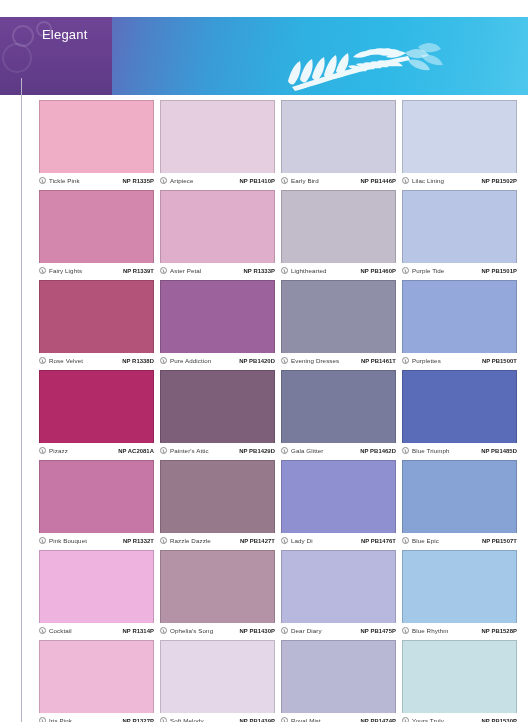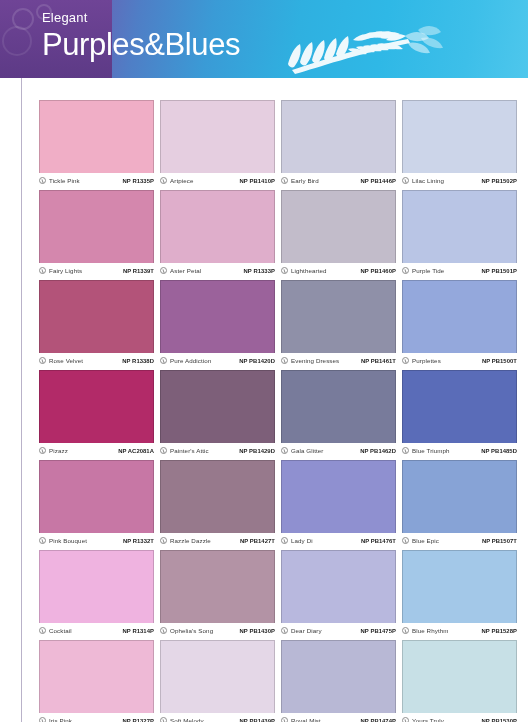--- a/index.html
+++ b/index.html
@@ -22,20 +22,21 @@
         #7b4a9e 0%,
         #7e4da0 6%,
         #6f5bb0 14%,
         #4f7ec6 26%,
         #3a9bd6 40%,
         #2fb0e0 56%,
         #2fb8e6 72%,
         #3dbfe9 88%,
         #4ec7ec 100%);
     overflow: hidden;
+    margin-top: 17px;
   }
 
   
   .header-purple-block {
     position: absolute;
     left: 0; top: 0;
     width: 112px; height: 78px;
     background: linear-gradient(180deg, #6f4496 0%, #5d3a86 100%);
   }
 
@@ -166,21 +167,20 @@
 
 <div class="header">
   <div class="header-purple-block">
     <span class="swirl s1"></span>
     <span class="swirl s2"></span>
     <span class="swirl s3"></span>
   </div>
 
   <div class="header-text">
     <div class="header-eyebrow">Elegant</div>
-    <div class="header-title"><span>Purples</span><span class="amp">&amp;</span><span>Blues</span></div>
   </div>
 
   <div class="fern-wrap">
     <svg width="200" height="60" viewBox="0 0 200 60">
       <g fill="#ffffff" opacity="0.92">
         <path d="M128 22 C134 16,142 15,148 18 C142 22,134 24,128 22 Z"></path>
         <path d="M122 20 C128 14,136 13,142 16 C136 20,128 22,122 20 Z"></path>
         <path d="M116 19 C122 13,130 12,136 15 C130 19,122 21,116 19 Z"></path>
         <path d="M109 19 C115 13,123 12,129 15 C123 19,115 21,109 19 Z"></path>
         <path d="M102 20 C108 14,116 13,122 16 C116 20,108 22,102 20 Z"></path>

